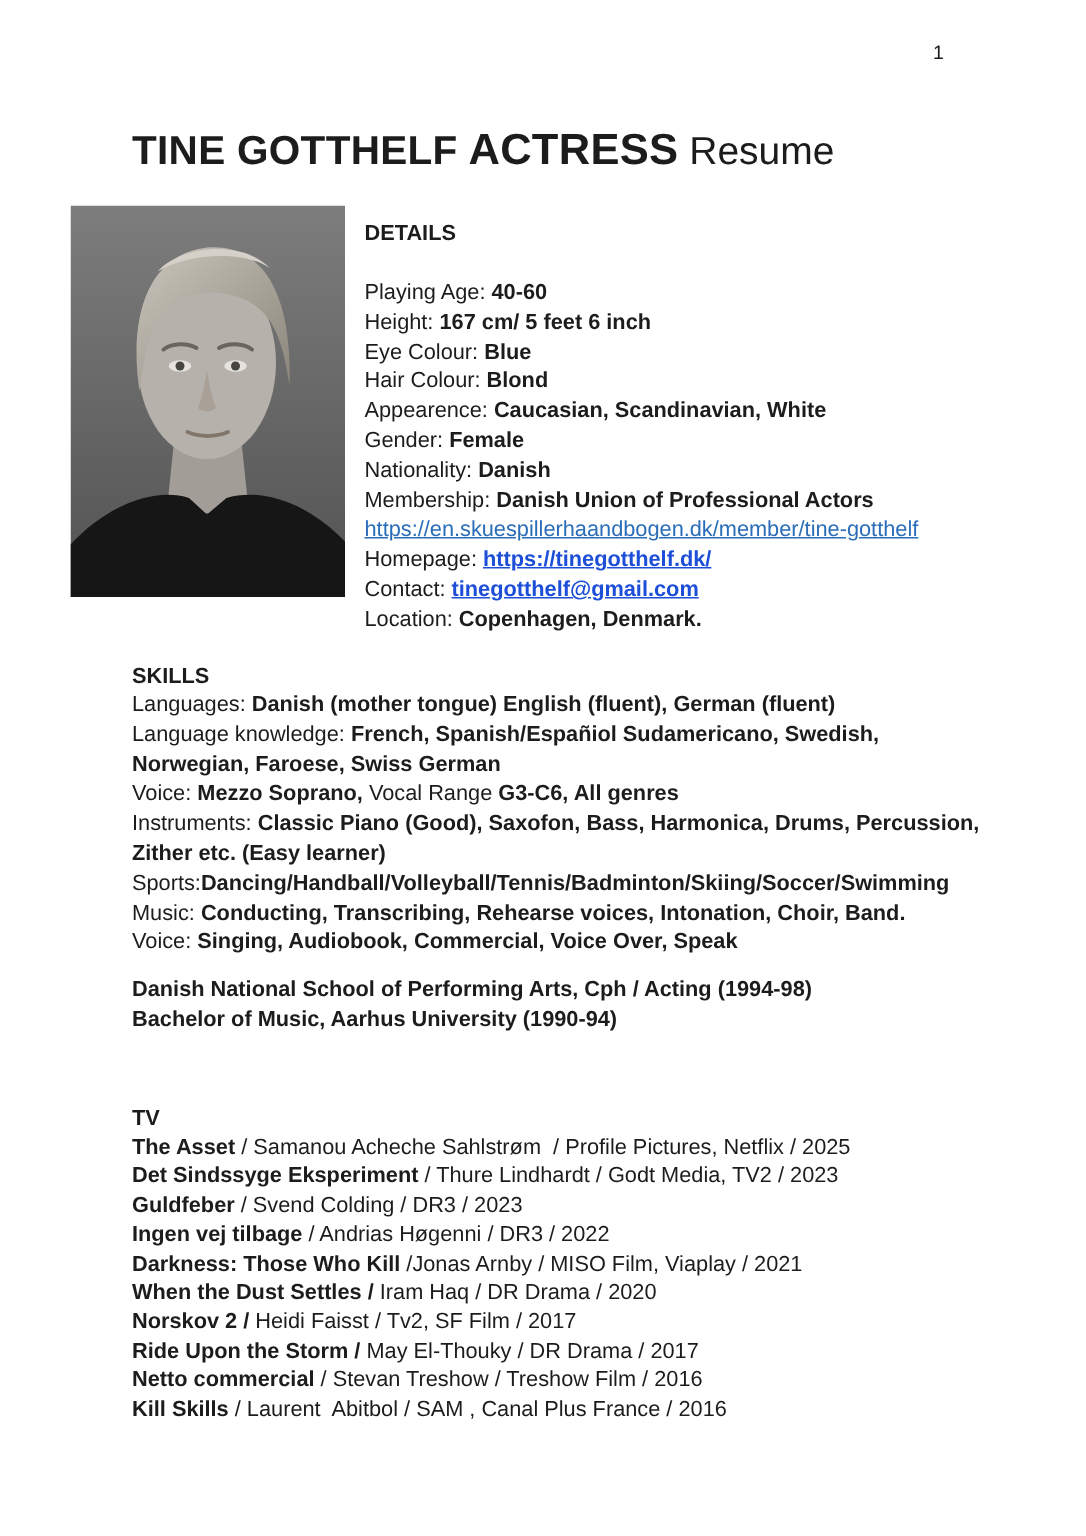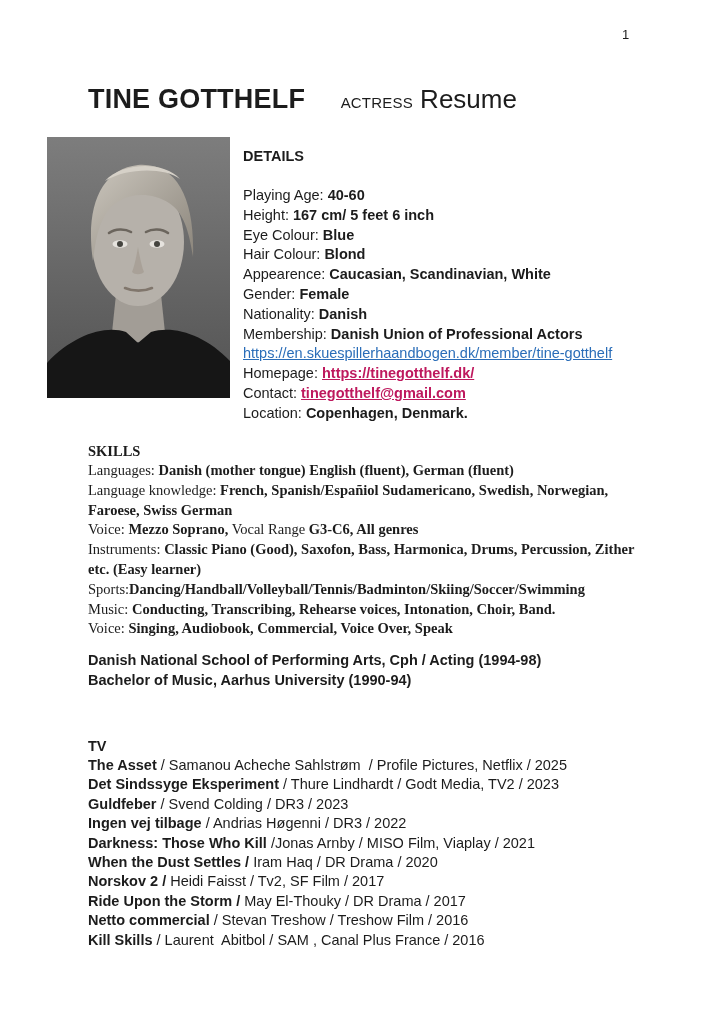--- a/index.html
+++ b/index.html
@@ -19,42 +19,41 @@
     font-size: 13px;
     color: #1c1c1c;
   }
   .title {
     position: absolute;
     top: 84px;
     left: 88px;
     white-space: nowrap;
   }
   .title-name   { font-size: 27px; font-weight: 700; letter-spacing: 0.2px; }
-  .title-role   { font-size: 15px; font-weight: 400; letter-spacing: 0.2px; margin-left: 32px; }
+  .title-role   { font-size: 29px; font-weight: 700; letter-spacing: 0.2px; }
   .title-suffix { font-size: 26px; font-weight: 400; margin-top: 34px; }
   .photo {
     position: absolute;
     left: 47px;
     top: 137px;
     width: 183px;
     height: 261px;
   }
   .photo svg { display: block; width: 100%; height: 100%; }
   .details-section {
     position: absolute;
     left: 243px;
     top: 146px;
     width: 420px;
   }
   .skills-section {
     position: absolute;
     left: 88px;
     top: 441px;
     width: 570px;
-    font-family: Liberation Serif, serif;
   }
   .training-section {
     position: absolute;
     left: 88px;
     top: 651px;
     width: 570px;
   }
   .tv-section {
     position: absolute;
     left: 88px;
@@ -76,21 +75,21 @@
   .seg.regular { font-weight: 400; }
   .seg.bold { font-weight: 700; margin-top: 30px; }
   .seg.link {
     color: #2a6db8;
     text-decoration: underline;
     font-weight: 400;
     cursor: pointer;
     margin-top: 36px;
   }
   .seg.link-bold {
-    color: #be185d;
+    color: #1d4ed8;
     text-decoration: underline;
     font-weight: 700;
     cursor: pointer;
   }
 </style>
 </head>
 <body>
 
 <div class="page">
 

